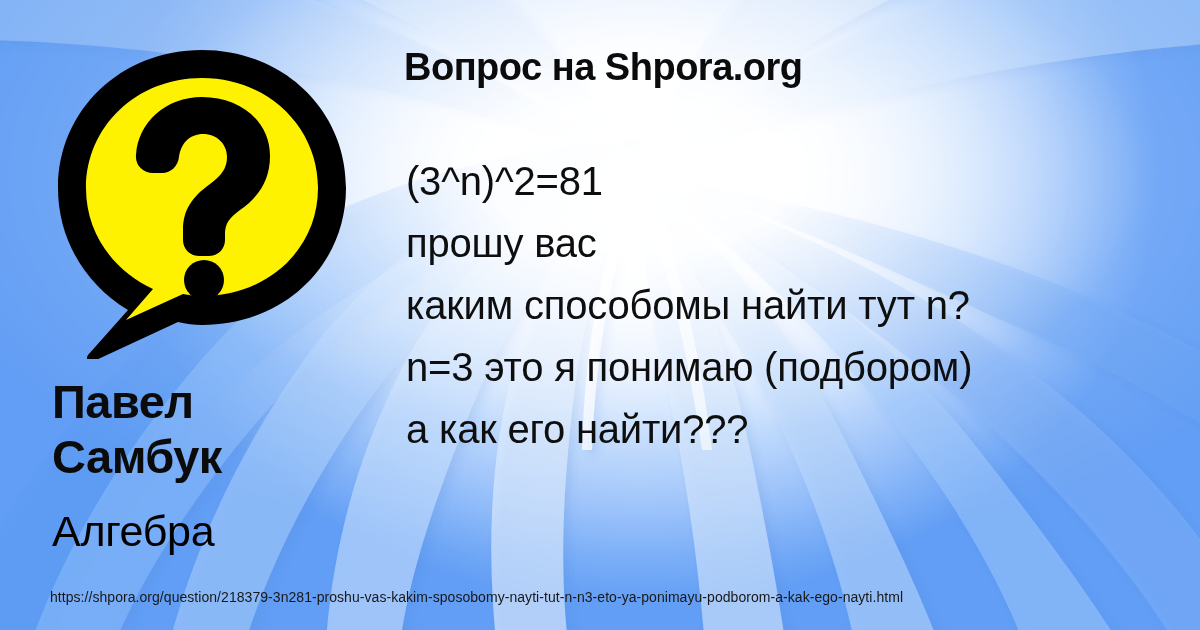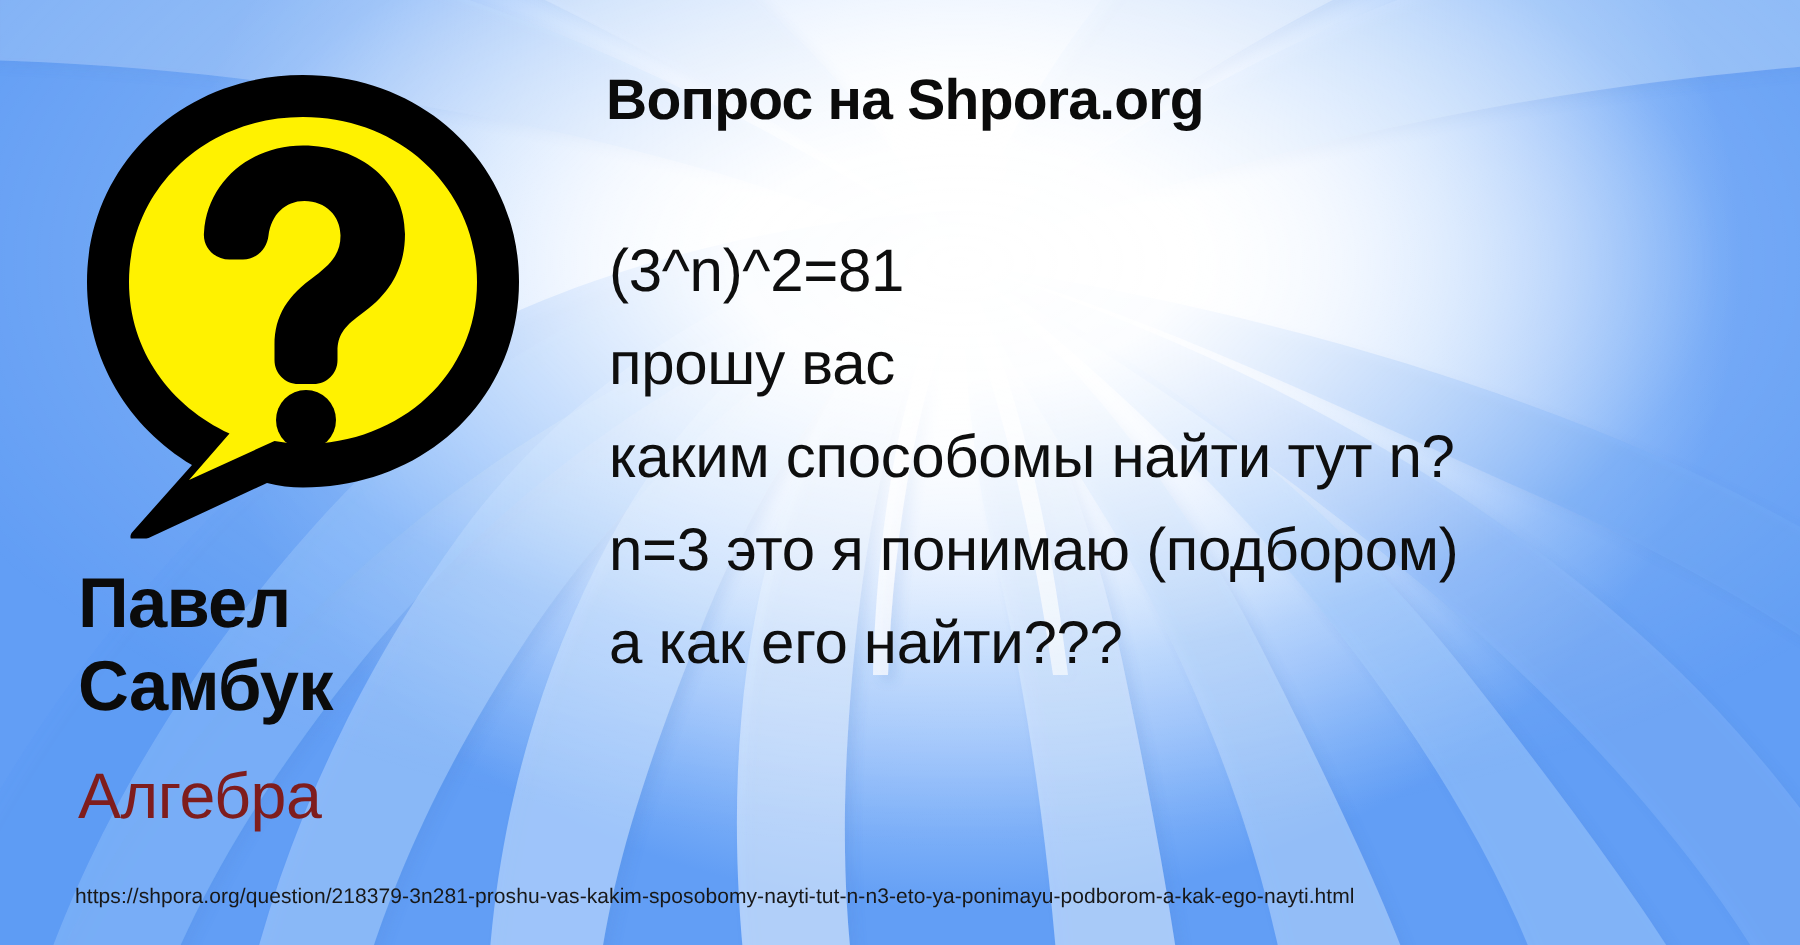--- a/index.html
+++ b/index.html
@@ -76,21 +76,21 @@
     color: #0b0b0b;
     line-height: 55px;
     letter-spacing: -0.5px;
   }
   #subject {
     position: absolute;
     left: 52px;
     top: 508px;
     font-size: 43px;
     font-weight: normal;
-    color: #7f1d1d;
+    color: #000000;
     line-height: 1.1;
     letter-spacing: -0.3px;
   }
 
   
   #url {
     position: absolute;
     left: 50px;
     top: 589px;
     font-size: 14px;

